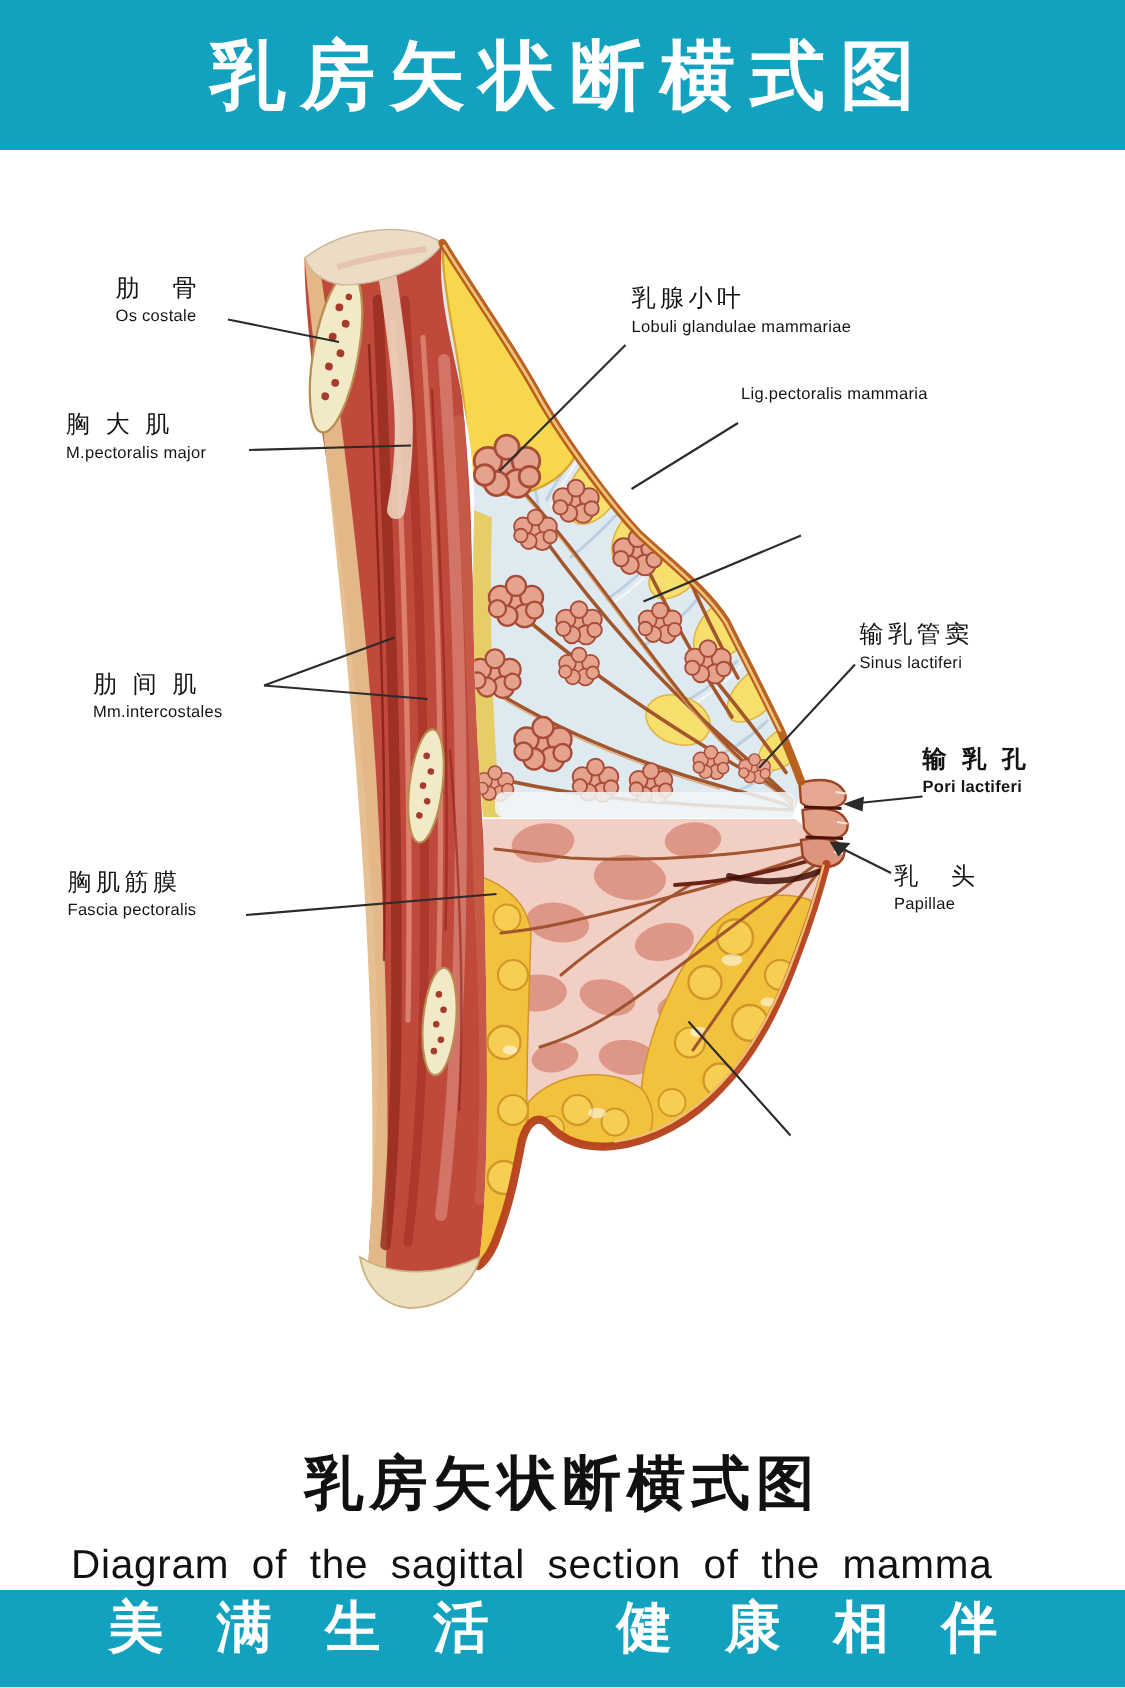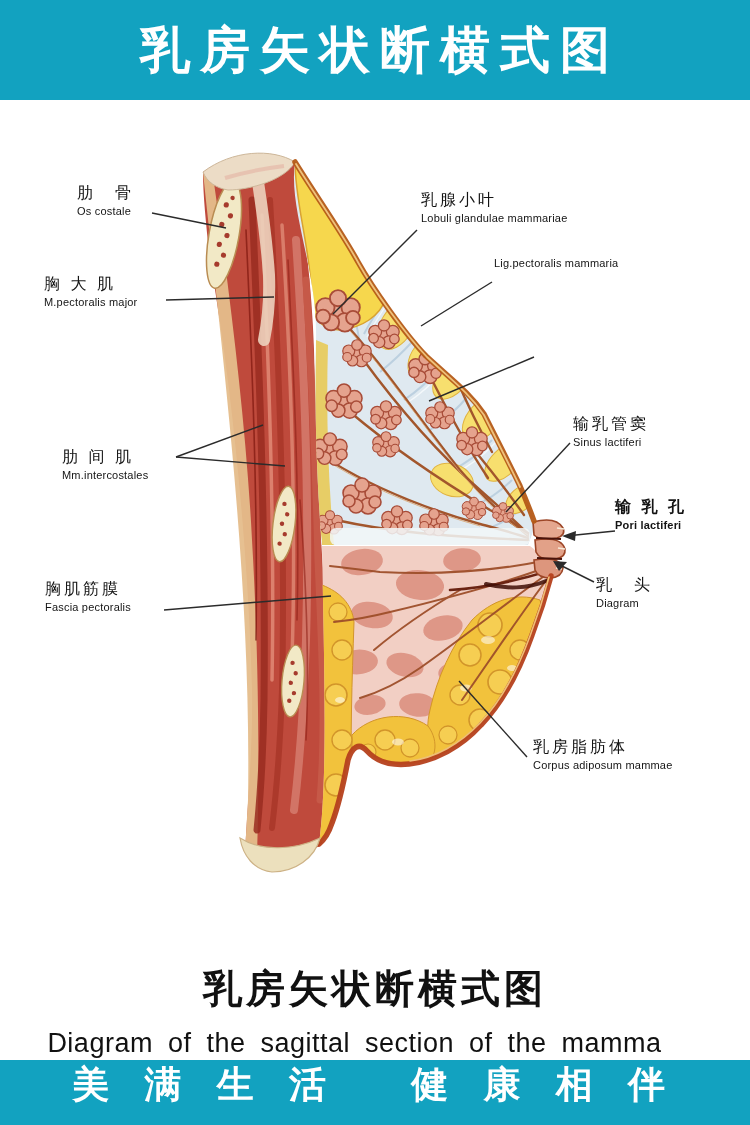--- a/index.html
+++ b/index.html
@@ -336,25 +336,21 @@
   <div class="lbl" style="left:573px;top:415px;">
     <span class="cn">输乳管窦</span>
     <span class="en">Sinus  lactiferi</span>
   </div>
   <div class="lbl" style="left:615px;top:498px;font-weight:bold;">
     <span class="cn">输 乳 孔</span>
     <span class="en">Pori  lactiferi</span>
   </div>
   <div class="lbl" style="left:596px;top:576px;">
     <span class="cn">乳　头</span>
-    <span class="en">Diagram</span>
-  </div>
-  <div class="lbl" style="left:533px;top:738px;">
-    <span class="cn">乳房脂肪体</span>
-    <span class="en">Corpus  adiposum  mammae</span>
+    <span class="en">Papillae</span>
   </div>
 
   <div class="caption-cn">乳房矢状断横式图</div>
   <div class="caption-en">Diagram  of  the  sagittal  section  of  the  mamma</div>
 
   <div class="band" id="footer-band">
     <span class="slogan">美 满 生 活　 健 康 相 伴</span>
   </div>
 </div>
 

